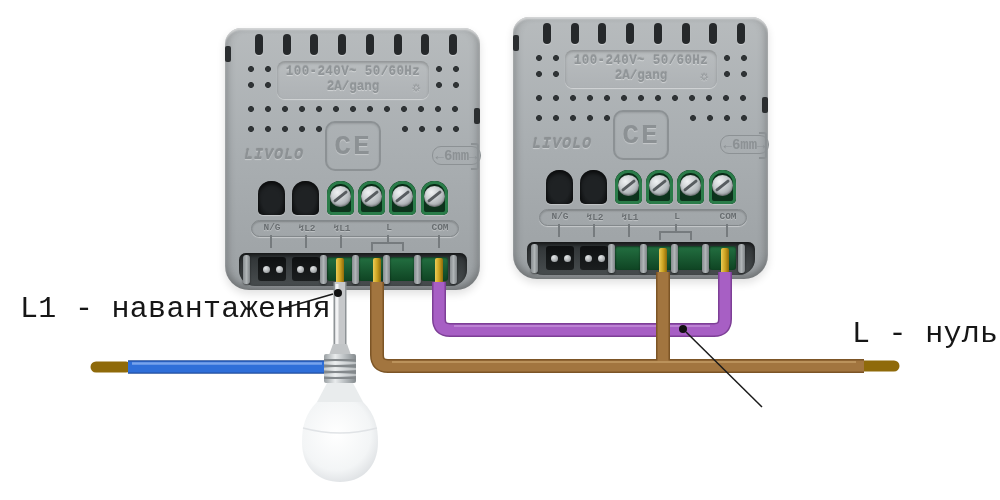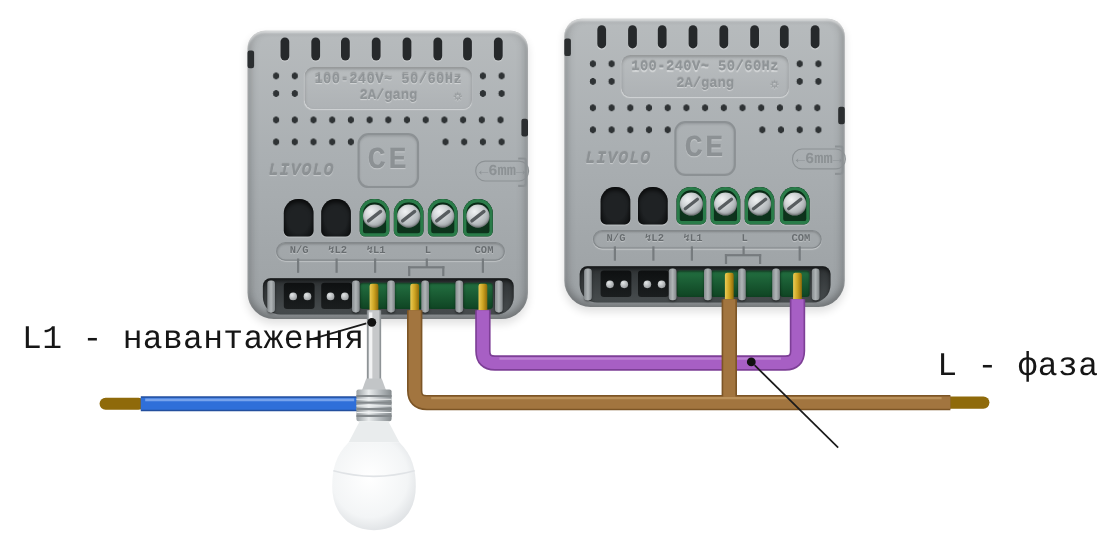--- a/index.html
+++ b/index.html
@@ -310,15 +310,15 @@
       <line x1="281" y1="309" x2="333" y2="294" stroke="#1a1a1a" stroke-width="1.5"></line>
       <circle cx="338" cy="293" r="4" fill="#111111"></circle>
     </g>
     <g>
       <circle cx="683" cy="329" r="4" fill="#111111"></circle>
       <line x1="686" y1="332" x2="762" y2="407" stroke="#1a1a1a" stroke-width="1.5"></line>
     </g>
   </svg>
 
   <div class="biglabel" style="left:20px;top:292px">L1 - навантаження</div>
-  <div class="biglabel" style="left:852px;top:317px">L - фаза</div>
+  <div class="biglabel" style="left:852px;top:317px">L - нуль</div>
 
 </div>
 
 </body></html>

